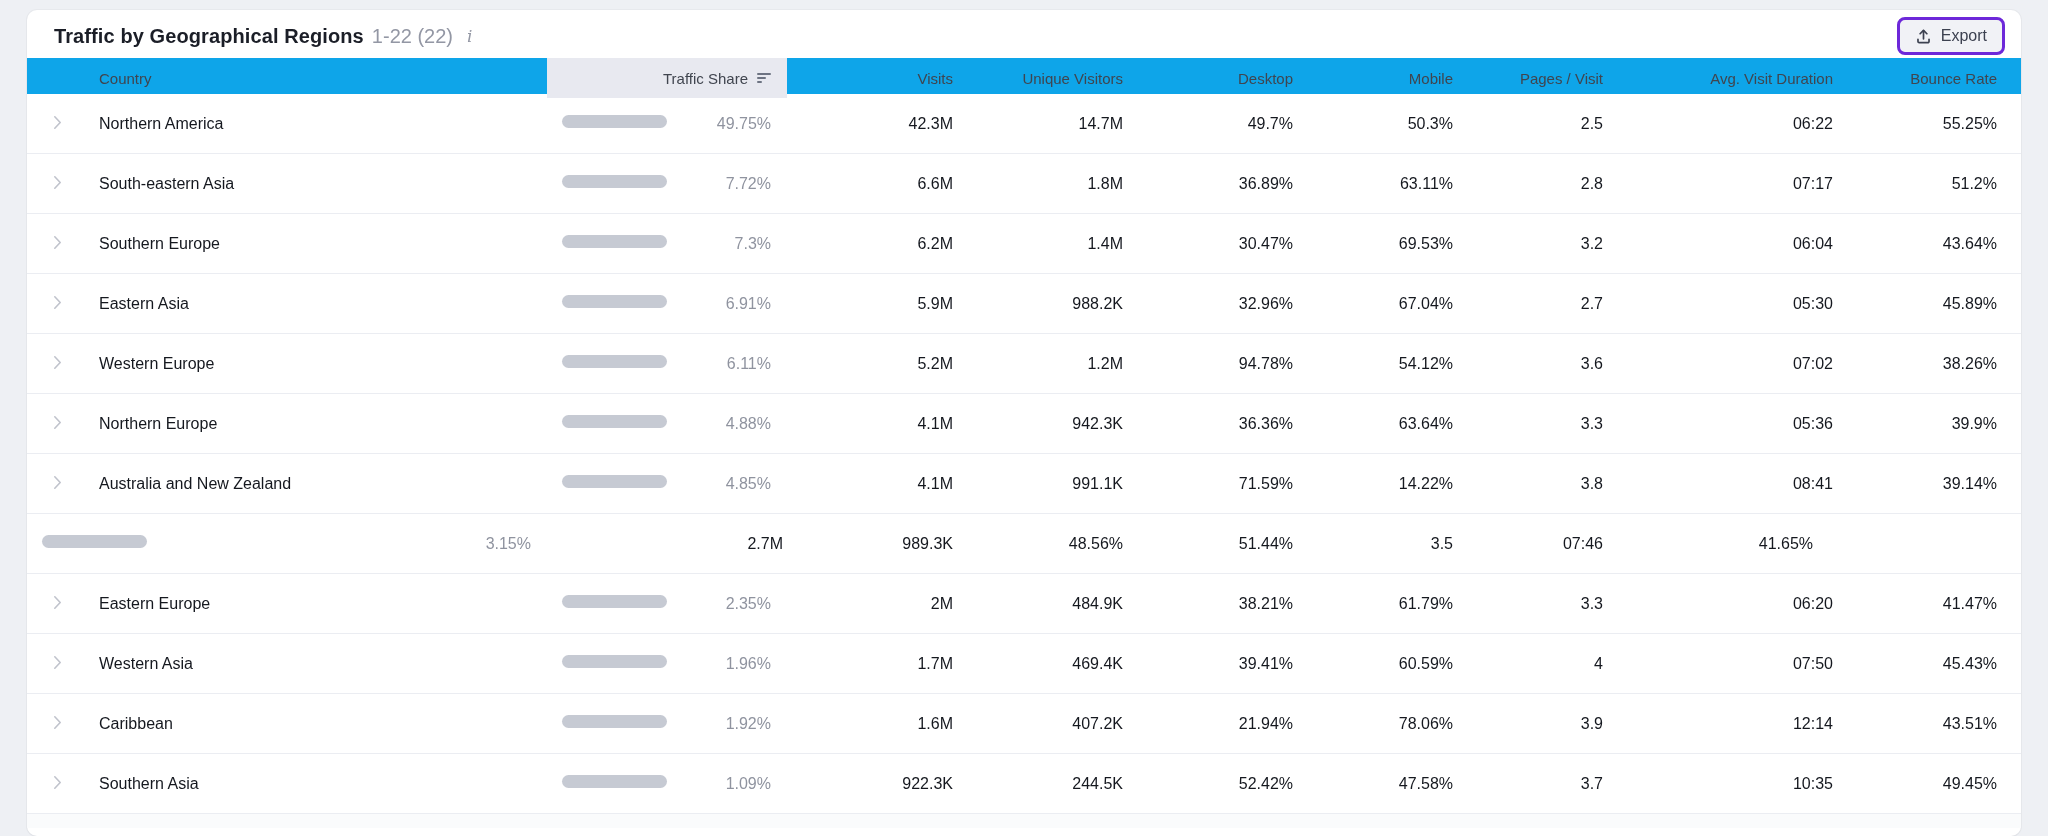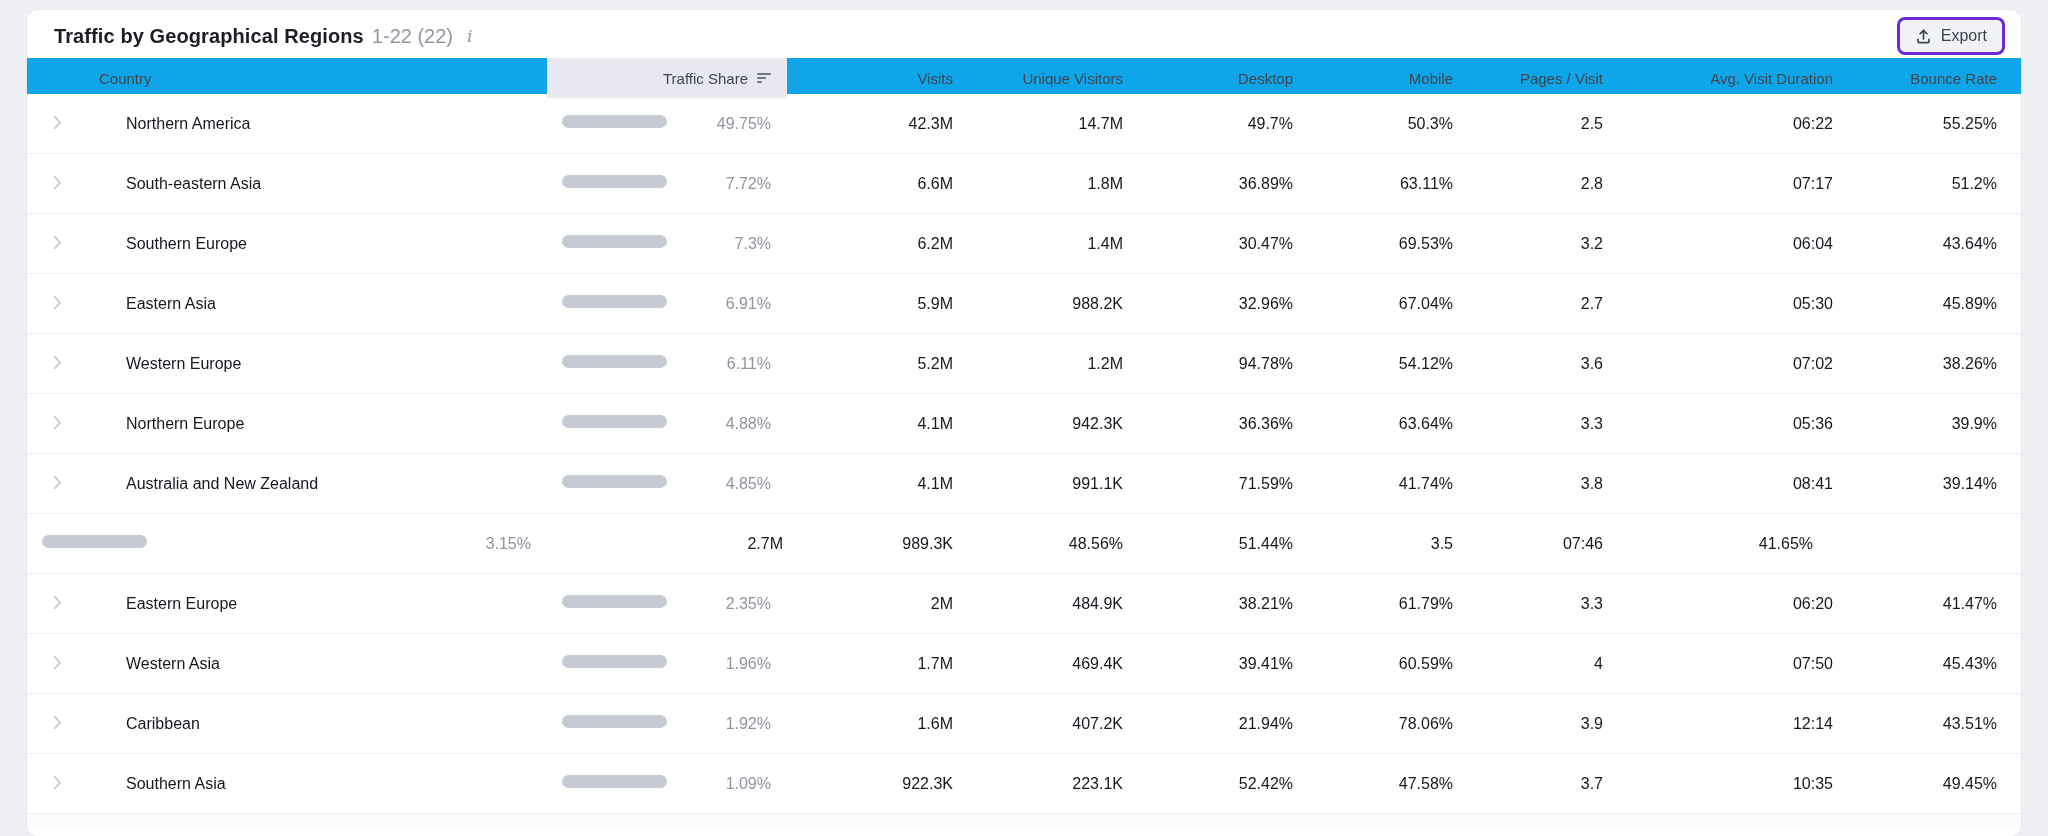--- a/index.html
+++ b/index.html
@@ -67,21 +67,21 @@
   .sort-icon i:nth-child(2){ width:9px; }
   .sort-icon i:nth-child(3){ width:5px; }
   
   .trow {
     height:60px;
     border-bottom:1px solid #ebedf2;
     font-size:16px;
     cursor:pointer;
     background:#fff;
   }
-  .cell-country { display:flex; align-items:center; padding-left:16px;gap:27px; }
+  .cell-country { display:flex; align-items:center; padding-left:16px; }
   .chevron-btn {
     width:28px; height:28px; border:none; background:transparent;
     display:flex; align-items:center; justify-content:center; cursor:pointer;
   }
   .country-name { margin-left:28px; color:#15181f; }
   .cell-tshare { display:flex; align-items:flex-start; padding:0 16px 0 15px; }
   .bar-track {
     width:105px; height:13px; border-radius:7px;
     background:#c6cad3; overflow:hidden; flex-shrink:0;
   }
@@ -303,21 +303,21 @@
         </div>
         <div class="cell-tshare">
           <span class="bar-track">
             <span class="bar-fill" style="width: 4.85%;"></span>
           </span>
           <span class="share-label">4.85%</span>
         </div>
         <div class="num">4.1M</div>
         <div class="num">991.1K</div>
         <div class="num">71.59%</div>
-        <div class="num">41.74%</div>
+        <div class="num">14.22%</div>
         <div class="num">3.8</div>
         <div class="num">08:41</div>
         <div class="num num-bounce">39.14%</div>
       </div>
 
       <div class="trow grid-row">
         <div class="cell-tshare">
           <span class="bar-track">
             <span class="bar-fill" style="width: 3.15%;"></span>
           </span>
@@ -421,21 +421,21 @@
           </button>
           <span class="country-name">Southern Asia</span>
         </div>
         <div class="cell-tshare">
           <span class="bar-track">
             <span class="bar-fill" style="width: 2.2%;"></span>
           </span>
           <span class="share-label">1.09%</span>
         </div>
         <div class="num">922.3K</div>
-        <div class="num">223.1K</div>
+        <div class="num">244.5K</div>
         <div class="num">52.42%</div>
         <div class="num">47.58%</div>
         <div class="num">3.7</div>
         <div class="num">10:35</div>
         <div class="num num-bounce">49.45%</div>
       </div>
     </div>
 
   <div class="row-remnant"></div>
 </div>

